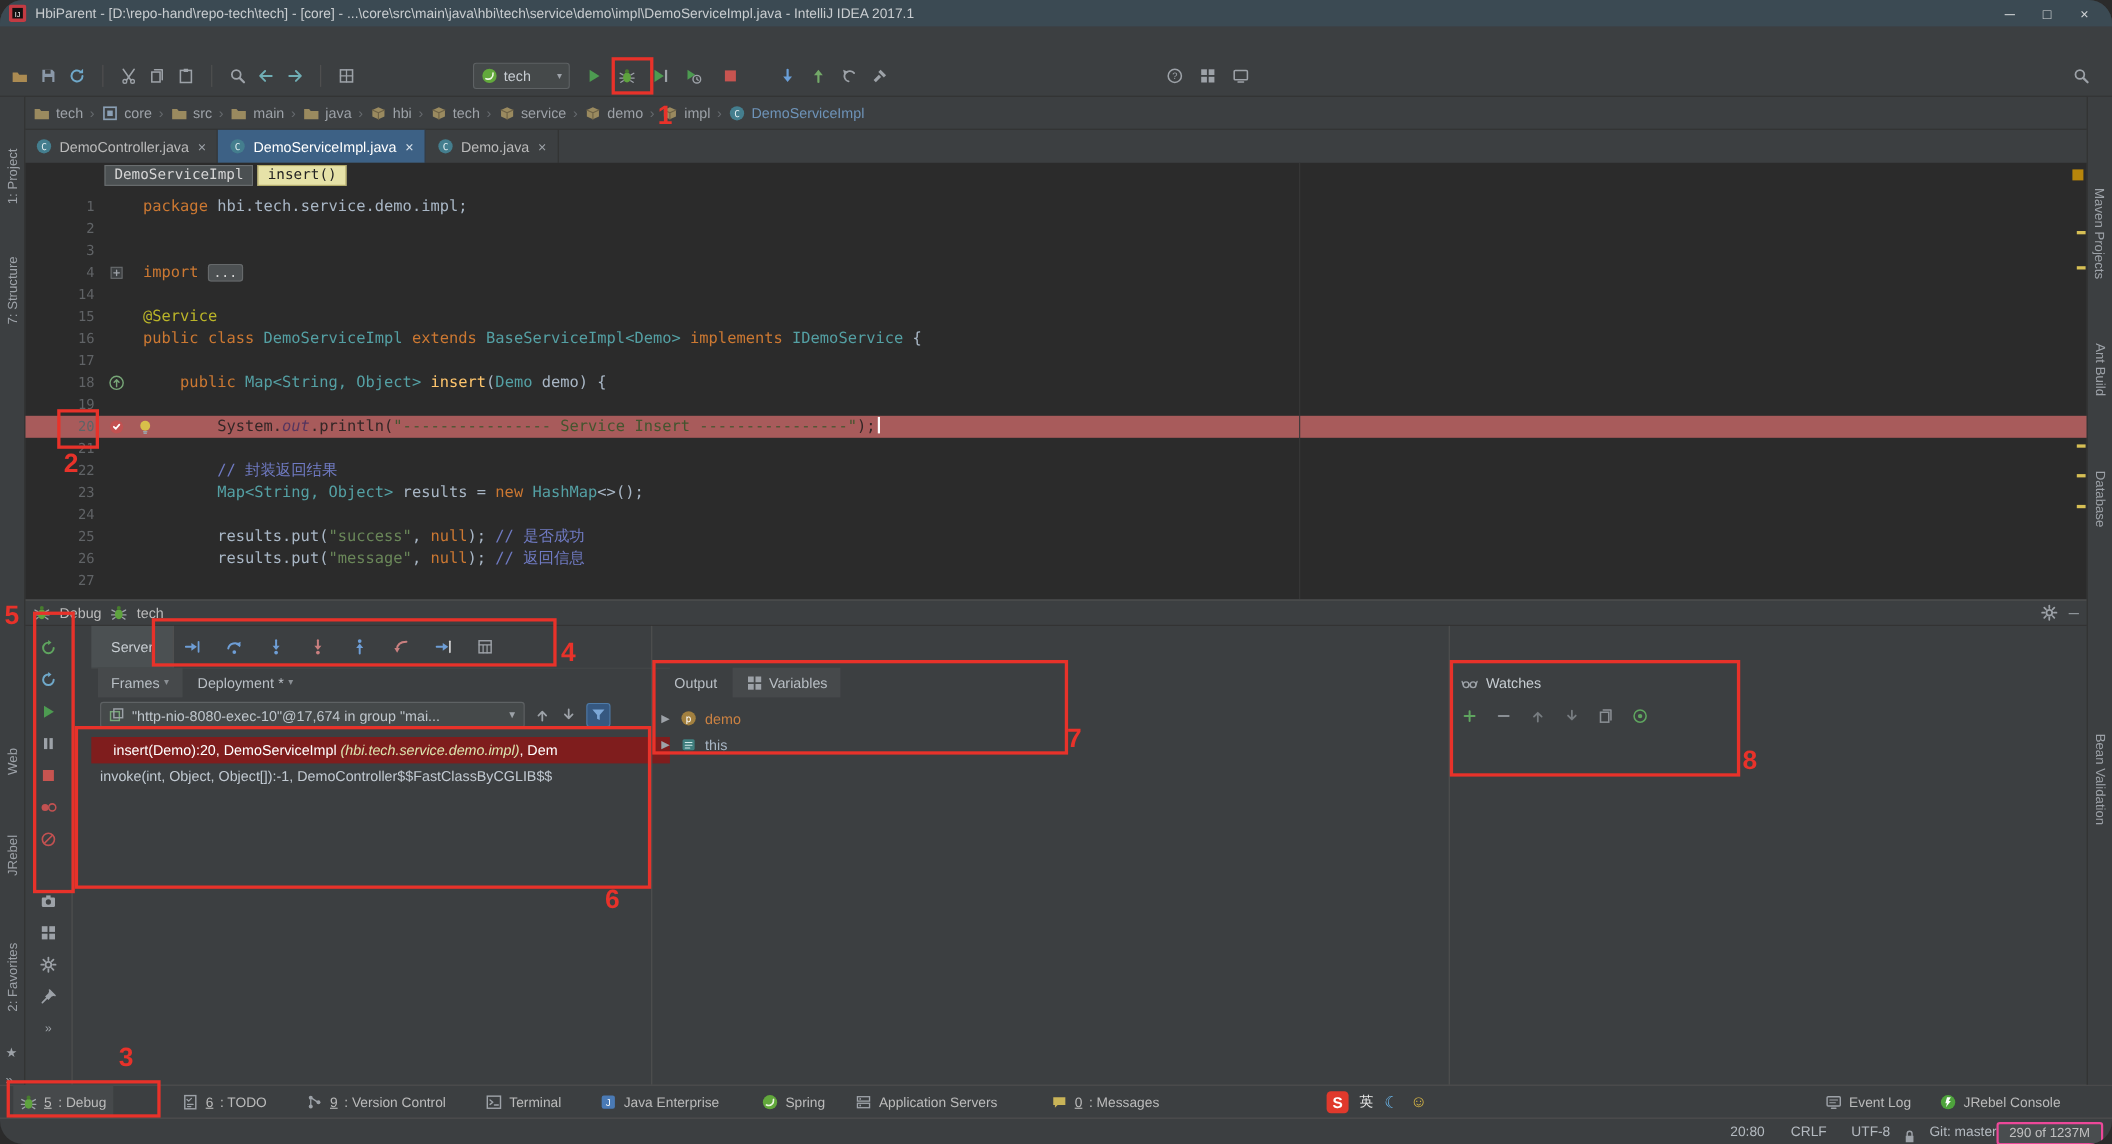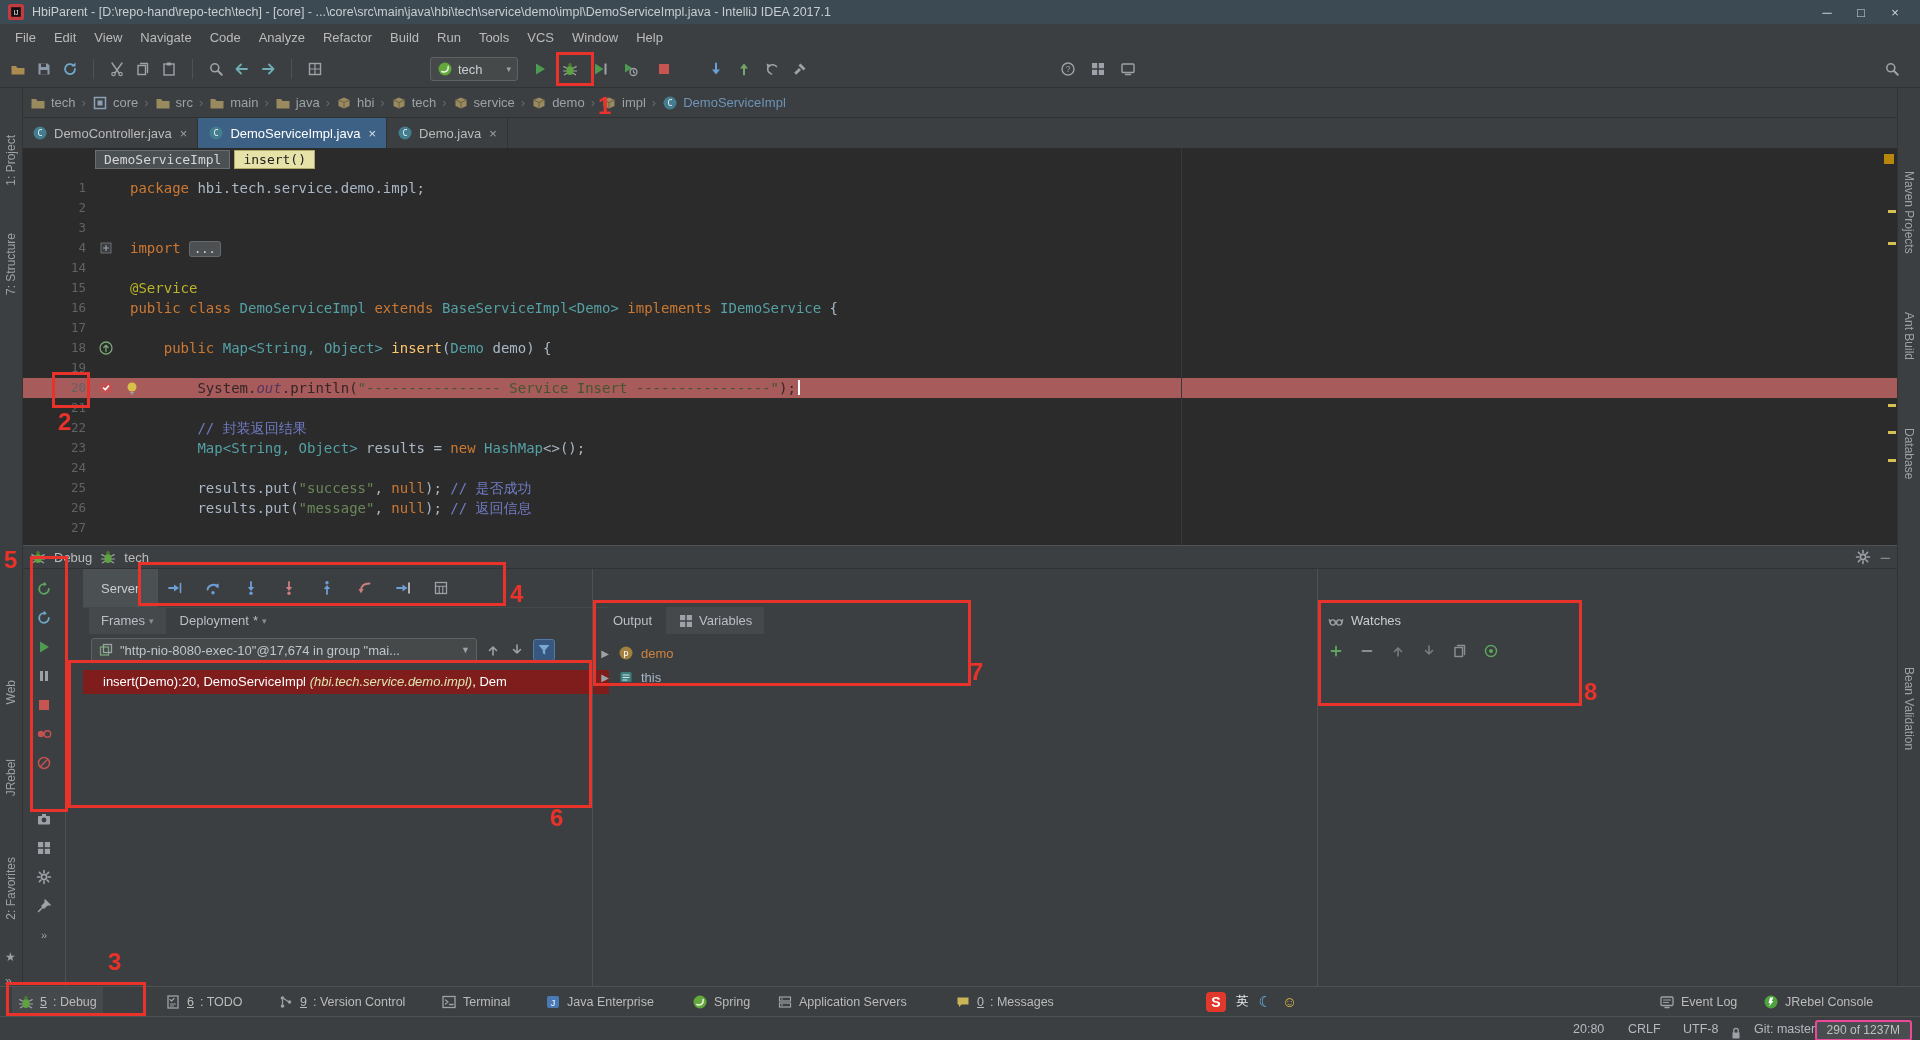--- a/index.html
+++ b/index.html
@@ -1,17 +1,17 @@
 <!DOCTYPE html>
 <html><head>
 <meta charset="utf-8">
 <style>
   html,body{margin:0;padding:0;background:#2b2b2b;}
   #app{position:relative;width:1920px;height:1040px;overflow:hidden;background:#3c3f41;
-       font-family:"Liberation Sans","DejaVu Sans",sans-serif;color:#bbbbbb;font-size:13px;}
+       font-family:"Liberation Sans","DejaVu Sans",sans-serif;color:#bbbbbb;font-size:13px;border-radius:21px;}
   .ic{display:inline-flex;width:16px;height:16px;align-items:center;justify-content:center;flex:none;}
   .ic svg{display:block;}
   
   .titlebar{position:absolute;left:0;top:0;width:100%;height:24px;background:#3b4a53;
             display:flex;align-items:center;gap:8px;padding:0 8px;box-sizing:border-box;}
   .title-text{color:#c9cdd0;font-size:12.5px;white-space:nowrap;overflow:hidden;}
   .win-controls{margin-left:auto;display:flex;}
   .wc{width:34px;text-align:center;color:#d2d5d7;font-size:13px;cursor:default;}
   
   .menubar{position:absolute;left:0;top:24px;width:100%;height:26px;display:flex;align-items:center;padding-left:6px;box-sizing:border-box;}
@@ -142,35 +142,20 @@
         </svg>
       </span>
     <span class="title-text">HbiParent - [D:\repo-hand\repo-tech\tech] - [core] - ...\core\src\main\java\hbi\tech\service\demo\impl\DemoServiceImpl.java - IntelliJ IDEA 2017.1</span>
     <div class="win-controls">
       <span class="wc">─</span>
       <span class="wc">□</span>
       <span class="wc">×</span>
     </div>
   </div>
 
-  <div class="menubar" id="menubar">
-      <span class="menu-item">File</span>
-      <span class="menu-item">Edit</span>
-      <span class="menu-item">View</span>
-      <span class="menu-item">Navigate</span>
-      <span class="menu-item">Code</span>
-      <span class="menu-item">Analyze</span>
-      <span class="menu-item">Refactor</span>
-      <span class="menu-item">Build</span>
-      <span class="menu-item">Run</span>
-      <span class="menu-item">Tools</span>
-      <span class="menu-item">VCS</span>
-      <span class="menu-item">Window</span>
-      <span class="menu-item">Help</span>
-    </div>
   <div class="toolbar" id="toolbar">
       <div class="tb-flex" style="left: 10px;">
         <span class="ic">
           <svg width="16" height="16" viewBox="0 0 16 16">
             <path d="M1.5 5h4.5l1.5 2h7v6.5H1.5z" fill="#ab8b52"></path>
           </svg>
         </span>
         <span class="ic">
           <svg width="16" height="16" viewBox="0 0 16 16">
             <path d="M2.5 2.5h9l2 2v9h-11z" fill="#8a98a8"></path>
@@ -708,20 +693,21 @@
           <span class="funnel-btn">
               <span class="ic" id="funnel-ic">
                 <svg width="16" height="16" viewBox="0 0 16 16">
                   <path d="M2.5 3h11L9.2 8v4.5l-2.4-1.2V8z" fill="#7ba7d7"></path>
                 </svg>
               </span>
             </span>
         </div>
         <div class="frames-list" id="frames-list">
             <div class="frow sel"><span>insert(Demo):20, DemoServiceImpl </span><span class="pkg">(hbi.tech.service.demo.impl)</span><span>, Dem</span></div>
+            <div class="frow"><span>invoke(int, Object, Object[]):-1, DemoController$$FastClassByCGLIB$$</span><span class="pkg"></span><span></span></div>
           </div>
       </div>
       <div class="vars-col">
         <div class="vtabs" id="var-tabs">
             <span class="vtab">
               <span>Output</span>
             </span>
             <span class="vtab sel">
               <span class="ic">
                 <svg width="16" height="16" viewBox="0 0 16 16">

